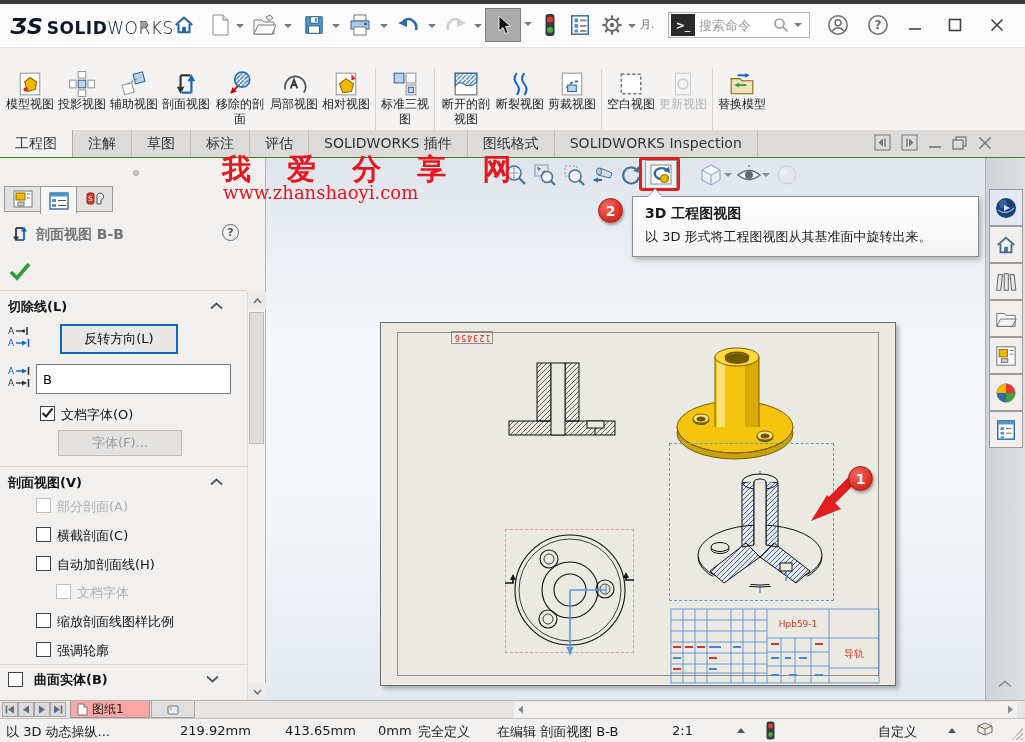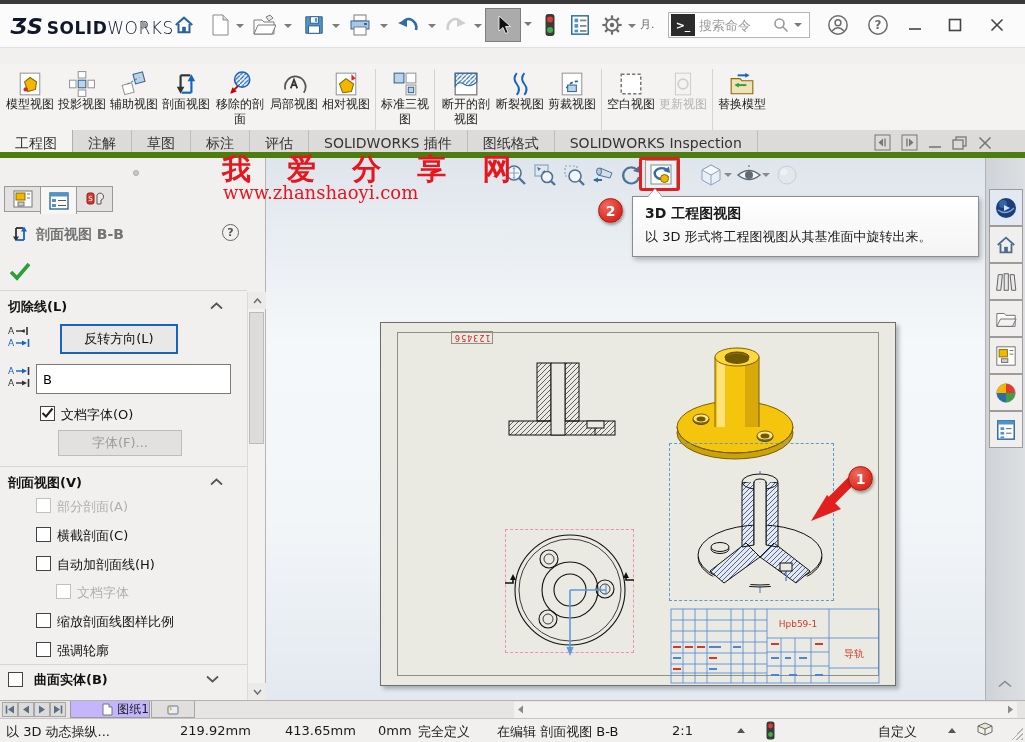--- a/index.html
+++ b/index.html
@@ -36,21 +36,21 @@
   .rbtn { width:52px; padding-top:3px; display:flex; flex-direction:column; align-items:center; cursor:default; }
   .rbtn.w56 { width:56px; }
   .ric { height:27px; display:flex; align-items:center; justify-content:center; }
   .rlbl { font-size:12px; line-height:15px; text-align:center; color:#222; }
   .rbtn.dis .rlbl { color:#b4b3b2; }
   .rbtn.dis .ric { opacity:.4; filter:grayscale(1); }
   .rsep { width:1px; height:70px; background:#d4d3d2; margin:2px 3px 0 3px; }
   .ribbon-collapse { position:absolute; right:8px; bottom:6px; }
 
   
-  .tabbar { position:absolute; left:0; top:130px; width:1025px; height:28px; background:#dcdbd9; border-bottom:6px solid #4d7c0f; display:flex; }
+  .tabbar { position:absolute; left:0; top:130px; width:1025px; height:28px; background:#dcdbd9; border-bottom:1px solid #4d7c0f; display:flex; }
   .ctab { padding:0 15px; line-height:26px; font-size:14px; color:#333; border-right:1px solid #bebdbb; background:#dcdbd9; }
   .ctab.active { background:#f4f3f2; border-right:1px solid #b0afad; font-weight:400; }
   .docwin { position:absolute; top:4px; display:flex; align-items:center; gap:10px; }
 
   
   .panel { position:absolute; left:0; top:158px; width:266px; height:542px; background:#f1f0ef; border-right:1px solid #b5b4b2; }
   .panel-grip { position:absolute; left:133px; top:12px; width:6px; height:6px; border-radius:50%; background:#c9c8c6; border:1px solid #aeadac; }
   .ptabs { position:absolute; left:4px; top:28px; display:flex; }
   .ptab { width:37px; height:26px; border:1px solid #9a9998; border-bottom:1px solid #9a9998; background:#e3e2e0; display:flex; align-items:center; justify-content:center; margin-right:-1px; }
   .ptab.active { background:#f7f6f5; height:28px; border-bottom:none; }
@@ -99,21 +99,21 @@
   .wm2 { position:absolute; left:223px; top:182px; font-size:18px; font-weight:normal; color:#e8151c; font-family:"DejaVu Serif","Liberation Serif",serif; z-index:40; }
 
   
   .taskpane { position:absolute; left:985px; top:158px; width:40px; height:542px; background:linear-gradient(90deg,#cfd3d8,#dddfe2); border-left:1px solid #b2b2b2; }
   .tp-btn { position:absolute; left:3px; width:34px; height:37px; background:#f0efee; border:1px solid #9d9c9b; display:flex; align-items:center; justify-content:center; margin-top:-1px; }
   .tp-chev { position:absolute; left:12px; top:522px; }
 
   
   .sheettabs { position:absolute; left:0; top:700px; width:1025px; height:18px; background:#e6e5e4; border-top:1px solid #b3b2b1; }
   .navb { position:absolute; top:1px; width:16px; height:15px; background:#dcdbda; border:1px solid #a8a7a6; display:flex; align-items:center; justify-content:center; }
-  .stab { position:absolute; left:70px; top:0; width:80px; height:17px; background:#c4b5fd; border:1px solid #9a9998; border-top:none; display:flex; align-items:center; gap:4px; padding-left:6px; font-size:12px;justify-content:flex-end; }
+  .stab { position:absolute; left:70px; top:0; width:80px; height:17px; background:#fca5a5; border:1px solid #9a9998; border-top:none; display:flex; align-items:center; gap:4px; padding-left:6px; font-size:12px; }
   .stab2 { position:absolute; left:151px; top:0; width:44px; height:17px; background:#e0dfde; border:1px solid #a8a7a6; border-top:none; display:flex; align-items:center; justify-content:center; }
   .hsb-track { position:absolute; left:514px; top:1px; width:503px; height:16px; background:#f2f1f0; }
   .hsb-arrow { position:absolute; top:3px; }
 
   
   .statusbar { position:absolute; left:0; top:718px; width:1025px; height:24px; background:#f1f0ef; border-top:1px solid #c6c5c4; font-size:13px; color:#1a1a1a; }
   .statusbar .s { position:absolute; top:4px; white-space:nowrap; }
   .grip { position:absolute; right:2px; bottom:2px; width:12px; height:12px;
     background:linear-gradient(135deg,transparent 50%,#b5b4b3 50%,#b5b4b3 58%,transparent 58%,transparent 70%,#b5b4b3 70%,#b5b4b3 78%,transparent 78%, transparent 88%, #b5b4b3 88%); }
 

